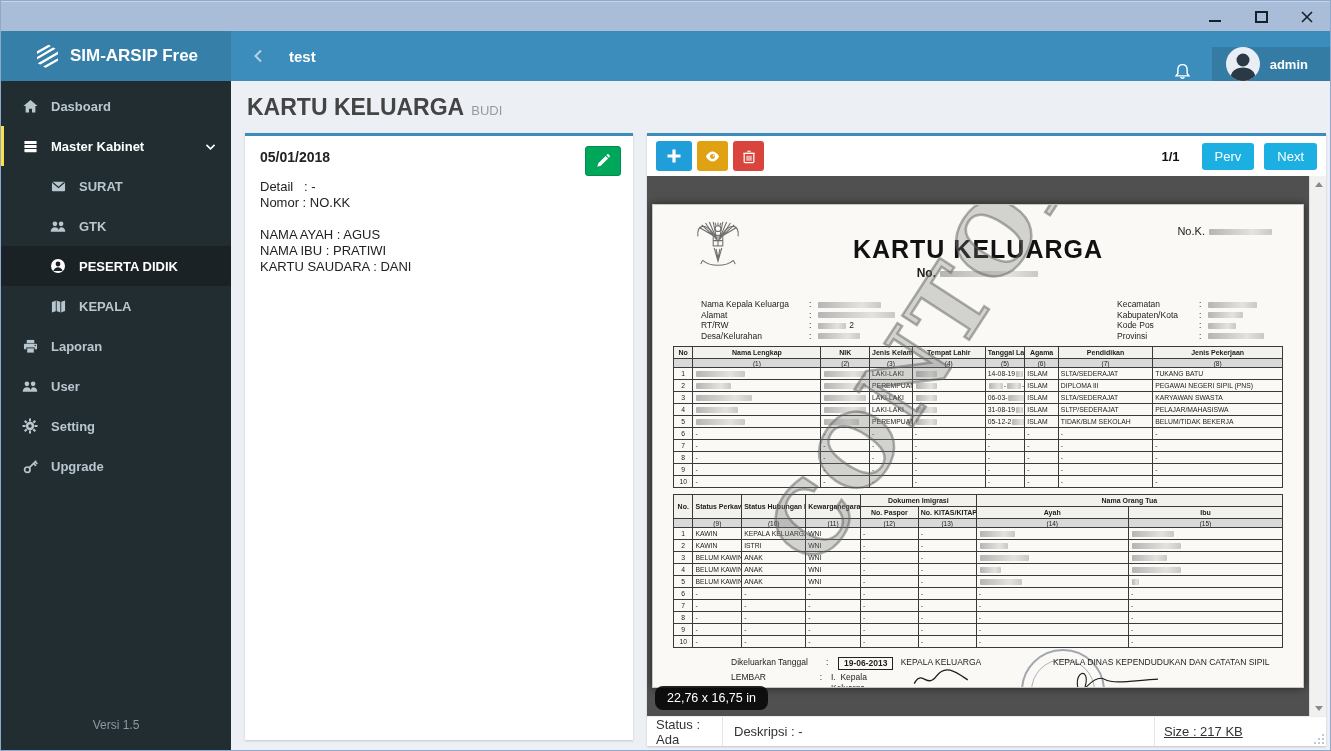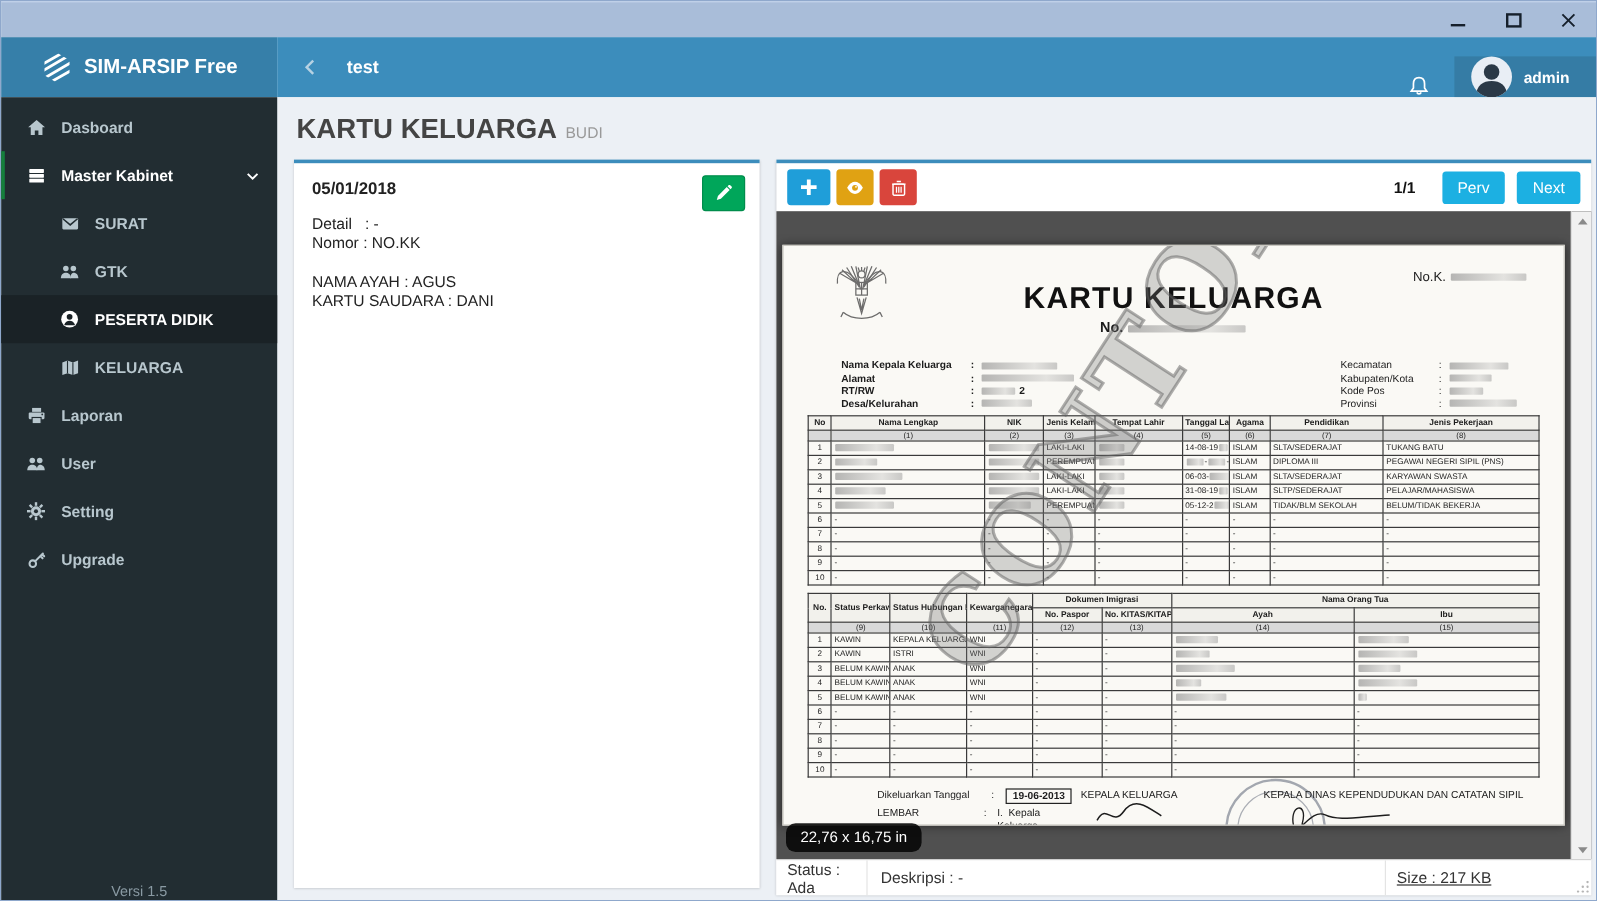--- a/index.html
+++ b/index.html
@@ -23,25 +23,25 @@
   .bell-wrap { display:flex; align-items:center; padding:0 20px; }
   .user-wrap { background:#357ca5; display:flex; align-items:center; gap:10px; padding:0 22px 0 14px; }
   .avatar { width:34px; height:34px; border-radius:50%; background:#e9eef5; overflow:hidden; display:flex; align-items:flex-end; justify-content:center; }
   .user-name { font-size:13px; font-weight:bold; }
 
   
   .main { flex:1; display:flex; min-height:0; }
   .sidebar { width:230px; background:#222d32; flex:0 0 auto; position:relative; padding-top:5px; }
   .menu-item { display:flex; align-items:center; height:40px; padding:0 14px 0 18px; font-size:13px; font-weight:bold; color:#b8c7ce; cursor:pointer; }
   .menu-item .mi-icon { width:22px; margin-right:10px; display:flex; justify-content:center; align-items:center; }
-  .menu-item.expanded { border-left:3px solid #15803d; padding-left:15px; color:#fff; }
+  .menu-item.expanded { border-left:3px solid #fde047; padding-left:15px; color:#fff; }
   .menu-item.sub { padding-left:46px; }
   .menu-item.selected { background:#1a2226; color:#fff; }
   .mi-caret { margin-left:auto; display:flex; }
-  .version { position:absolute; bottom:0; width:100%; text-align:center; color:#8a9aa3; font-size:12px; }
+  .version { position:absolute; bottom:18px; width:100%; text-align:center; color:#8a9aa3; font-size:12px; }
 
   .content { flex:1; background:#ecf0f5; padding:9px 4px 4px 14px; display:flex; flex-direction:column; min-width:0; }
   .page-head { margin:4px 0 12px 2px; }
   .page-title { display:inline; font-size:23px; color:#444; }
   .page-sub { font-size:13px; color:#999; margin-left:7px; }
   .panels { flex:1; display:flex; gap:14px; min-height:0;justify-content:center; }
 
   .card { background:#fff; border-top:3px solid #3c8dbc; box-shadow:0 1px 2px rgba(0,0,0,.18); }
   .card-left { width:388px; flex:0 0 auto; padding:13px 15px; position:relative; margin-bottom:6px; }
   .cl-date { font-size:14px; font-weight:bold; color:#222; margin-bottom:14px; }
@@ -67,21 +67,21 @@
   .size-badge { position:absolute; left:8px; bottom:6px; background:rgba(5,5,5,.88); color:#fff; font-size:12.5px; padding:5px 12px; border-radius:8px; z-index:5; }
 
   
   .doc-page { position:absolute; top:28px; bottom:28px; left:5px; right:22px; background:#faf9f5; border:1px solid #c9c7c0; box-shadow:0 0 8px rgba(0,0,0,.55); padding:8px 20px; color:#1c1c1c; overflow:hidden; }
   .doc-head { position:relative; height:84px; }
   .emblem { position:absolute; left:22px; top:2px; opacity:.8; }
   .doc-title { text-align:center; font-size:25px; font-weight:bold; letter-spacing:1px; padding-top:22px; color:#111; }
   .doc-no-line { text-align:center; font-size:12px; font-weight:bold; margin-top:2px; }
   .doc-no-k { position:absolute; right:10px; top:12px; font-size:11px; color:#222; }
   .doc-fields { display:flex; justify-content:space-between; font-size:8.5px; margin:2px 0 5px; }
-  .f-left { margin-left:28px;font-weight:bold; }
+  .f-left { margin-left:28px; }
   .f-right { margin-right:18px; }
   .f-row { display:flex; line-height:10.5px; }
   .f-label { width:108px; } .f-right .f-label { width:82px; }
   .f-colon { width:8px; }
   .smudge { display:inline-block; height:6px; background:linear-gradient(90deg, rgba(125,125,125,.55), rgba(160,160,160,.25) 70%, rgba(140,140,140,.45)); border-radius:1px; vertical-align:middle; margin:0 1px; max-width:100%; }
   table.doc-t { width:100%; border-collapse:collapse; font-size:6.8px; table-layout:fixed; }
   table.doc-t th, table.doc-t td { border:1px solid #3a3a3a; padding:0 2px; height:12px; overflow:hidden; white-space:nowrap; }
   table.doc-t th { font-size:7px; text-align:center; background:#f2f1ec; }
   table.doc-t td { text-align:left; }
   table.doc-t td:first-child { text-align:center; }
@@ -223,21 +223,21 @@
         </span>
         <span>PESERTA DIDIK</span>
       </div>
       <div class="menu-item sub">
         <span class="mi-icon">
           <svg width="15" height="15" viewBox="0 0 16 16">
               <path d="M1 3.2 L5.6 1.6 L10.4 3.2 L15 1.6 V12.8 L10.4 14.4 L5.6 12.8 L1 14.4 Z" fill="currentColor"></path>
               <path d="M5.6 1.6 V12.8 M10.4 3.2 V14.4" stroke="#222d32" stroke-width="1" fill="none"></path>
             </svg>
         </span>
-        <span>KELUARGA</span>
+        <span>KEPALA</span>
       </div>
       <div class="menu-item">
         <span class="mi-icon">
           <svg width="15" height="15" viewBox="0 0 16 16" fill="currentColor">
               <rect x="4" y="1" width="8" height="3.5"></rect>
               <rect x="1" y="5" width="14" height="6" rx="1"></rect>
               <rect x="4" y="9.5" width="8" height="5.5" stroke="#222d32" stroke-width="1"></rect>
               <circle cx="13" cy="6.8" r="0.8" fill="#222d32"></circle>
             </svg>
         </span>
@@ -293,21 +293,21 @@
       </div>
       <div class="panels">
 
         <div class="card card-left">
           <div class="cl-date">05/01/2018</div>
           <button class="edit-btn">
             <svg width="14" height="14" viewBox="0 0 16 16">
                 <path d="M1.5 14.5 L2.6 10.6 L11 2.2 L13.8 5 L5.4 13.4 Z M11.8 1.4 L13 0.3 C13.3 0 13.9 0 14.3 0.4 L15.6 1.7 C16 2.1 16 2.7 15.7 3 L14.6 4.2 Z" fill="#fff"></path>
               </svg>
           </button>
-          <div class="cl-lines js-left-lines"><div>Detail   : -</div><div>Nomor : NO.KK</div><div>&nbsp;</div><div>NAMA AYAH : AGUS</div><div>KARTU SAUDARA : DANI</div></div>
+          <div class="cl-lines js-left-lines"><div>Detail   : -</div><div>Nomor : NO.KK</div><div>&nbsp;</div><div>NAMA AYAH : AGUS</div><div>NAMA IBU : PRATIWI</div><div>KARTU SAUDARA : DANI</div></div>
         </div>
 
         <div class="card card-right">
           <div class="toolbar">
             <button class="tbtn btn-add">
               <svg width="16" height="16" viewBox="0 0 16 16">
                   <path d="M8 1.5 V14.5 M1.5 8 H14.5" stroke="#fff" stroke-width="3.2"></path>
                 </svg>
             </button>
             <button class="tbtn btn-eye">

